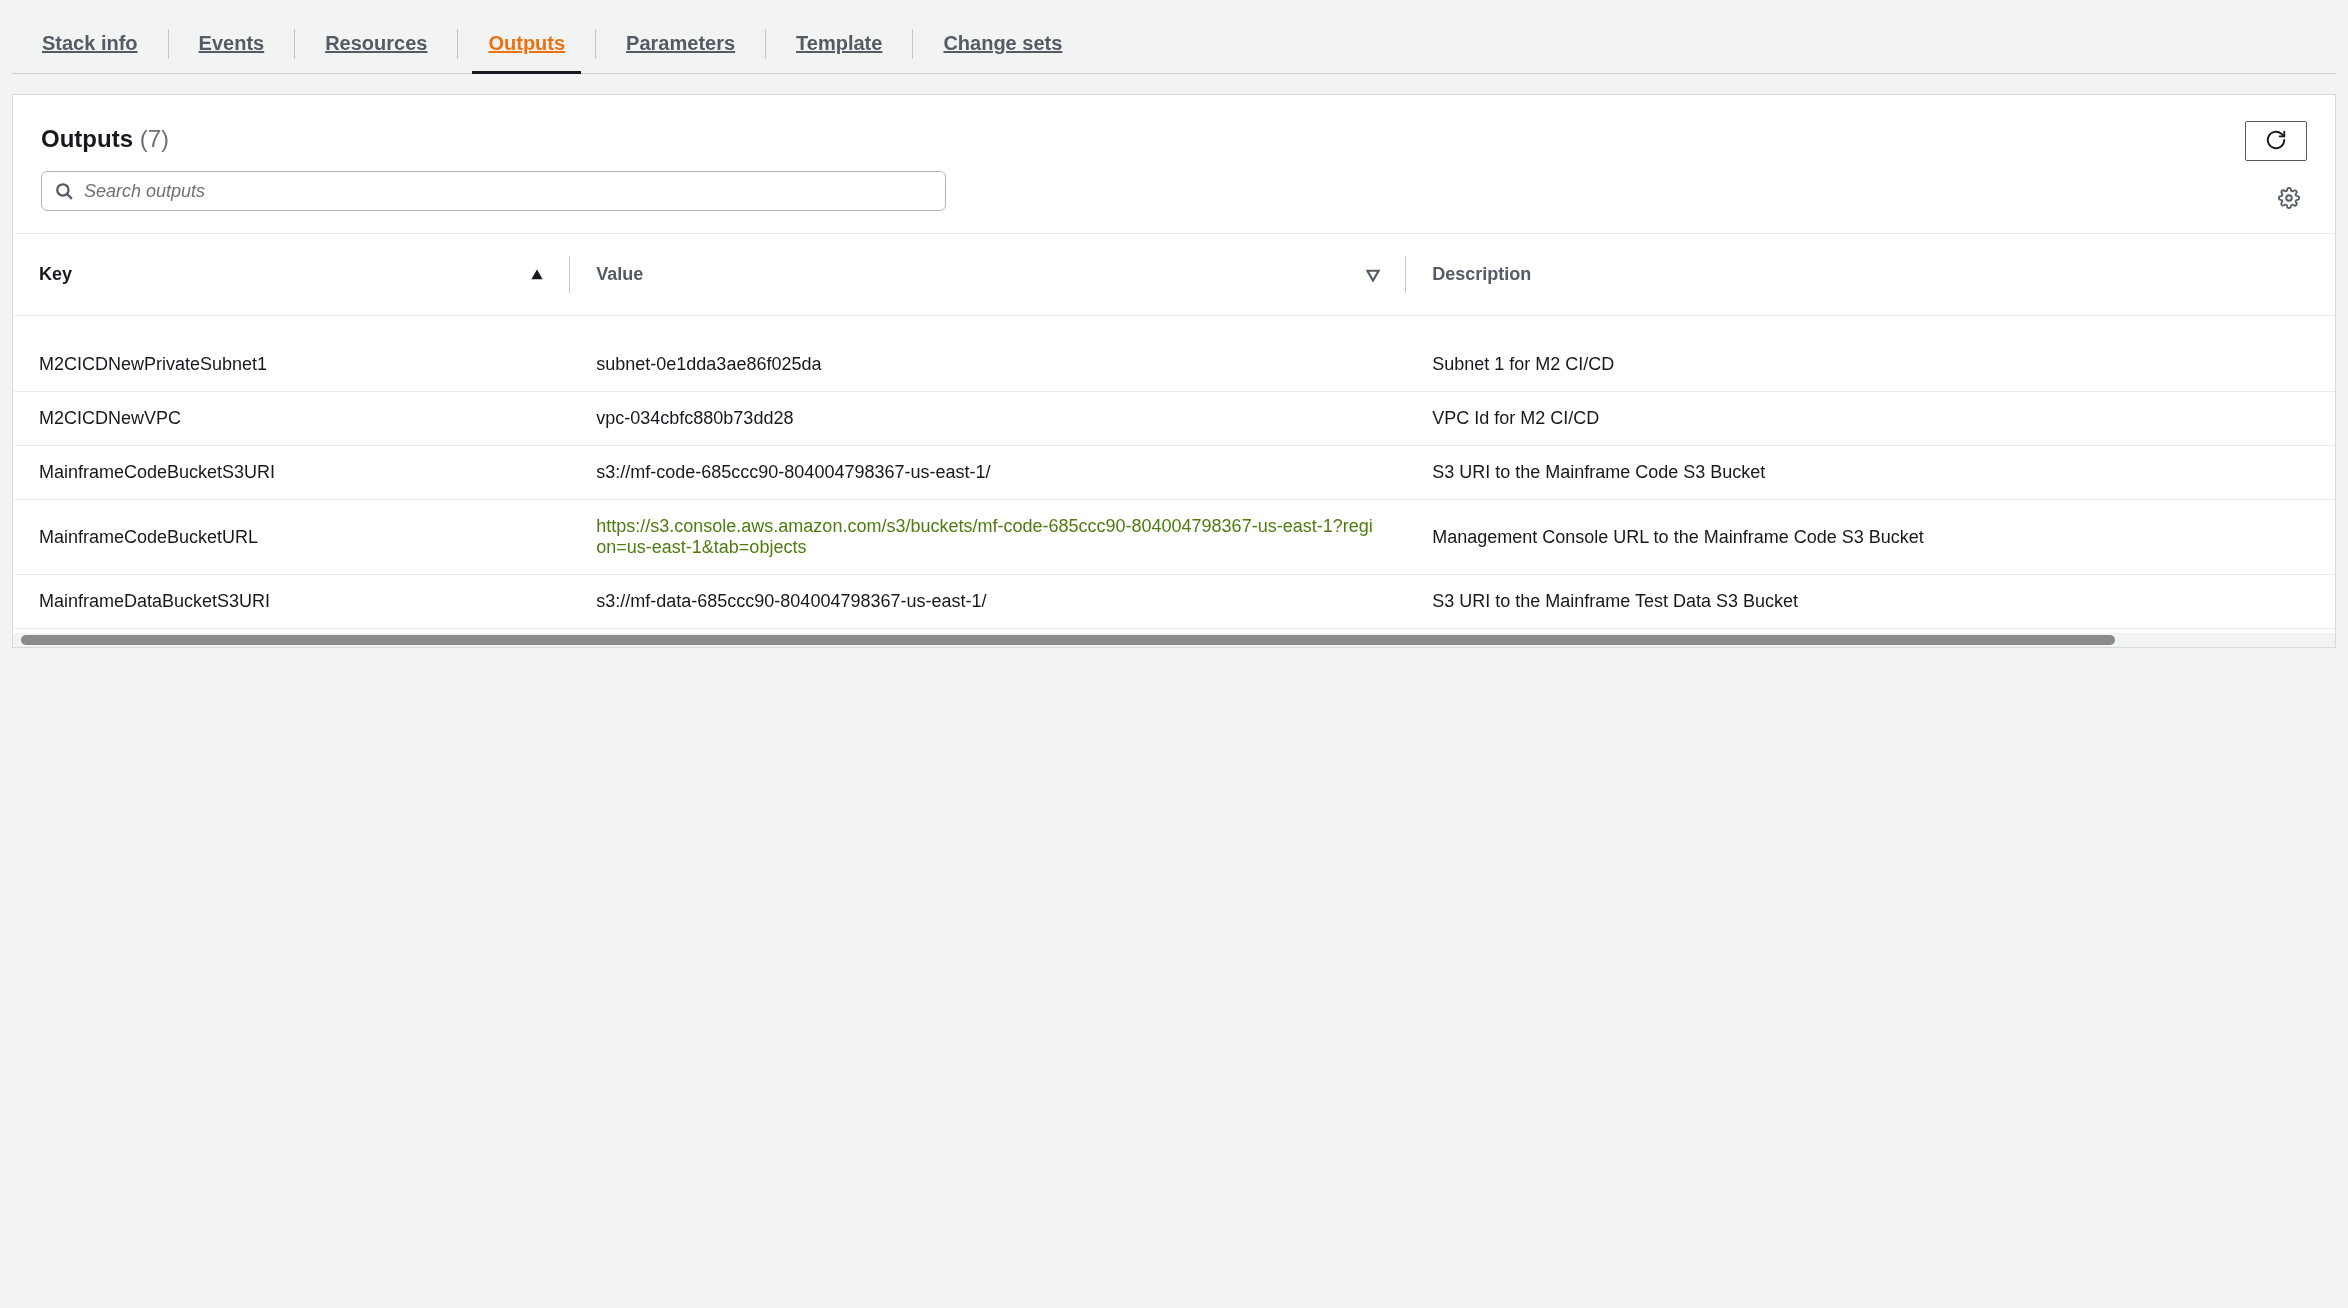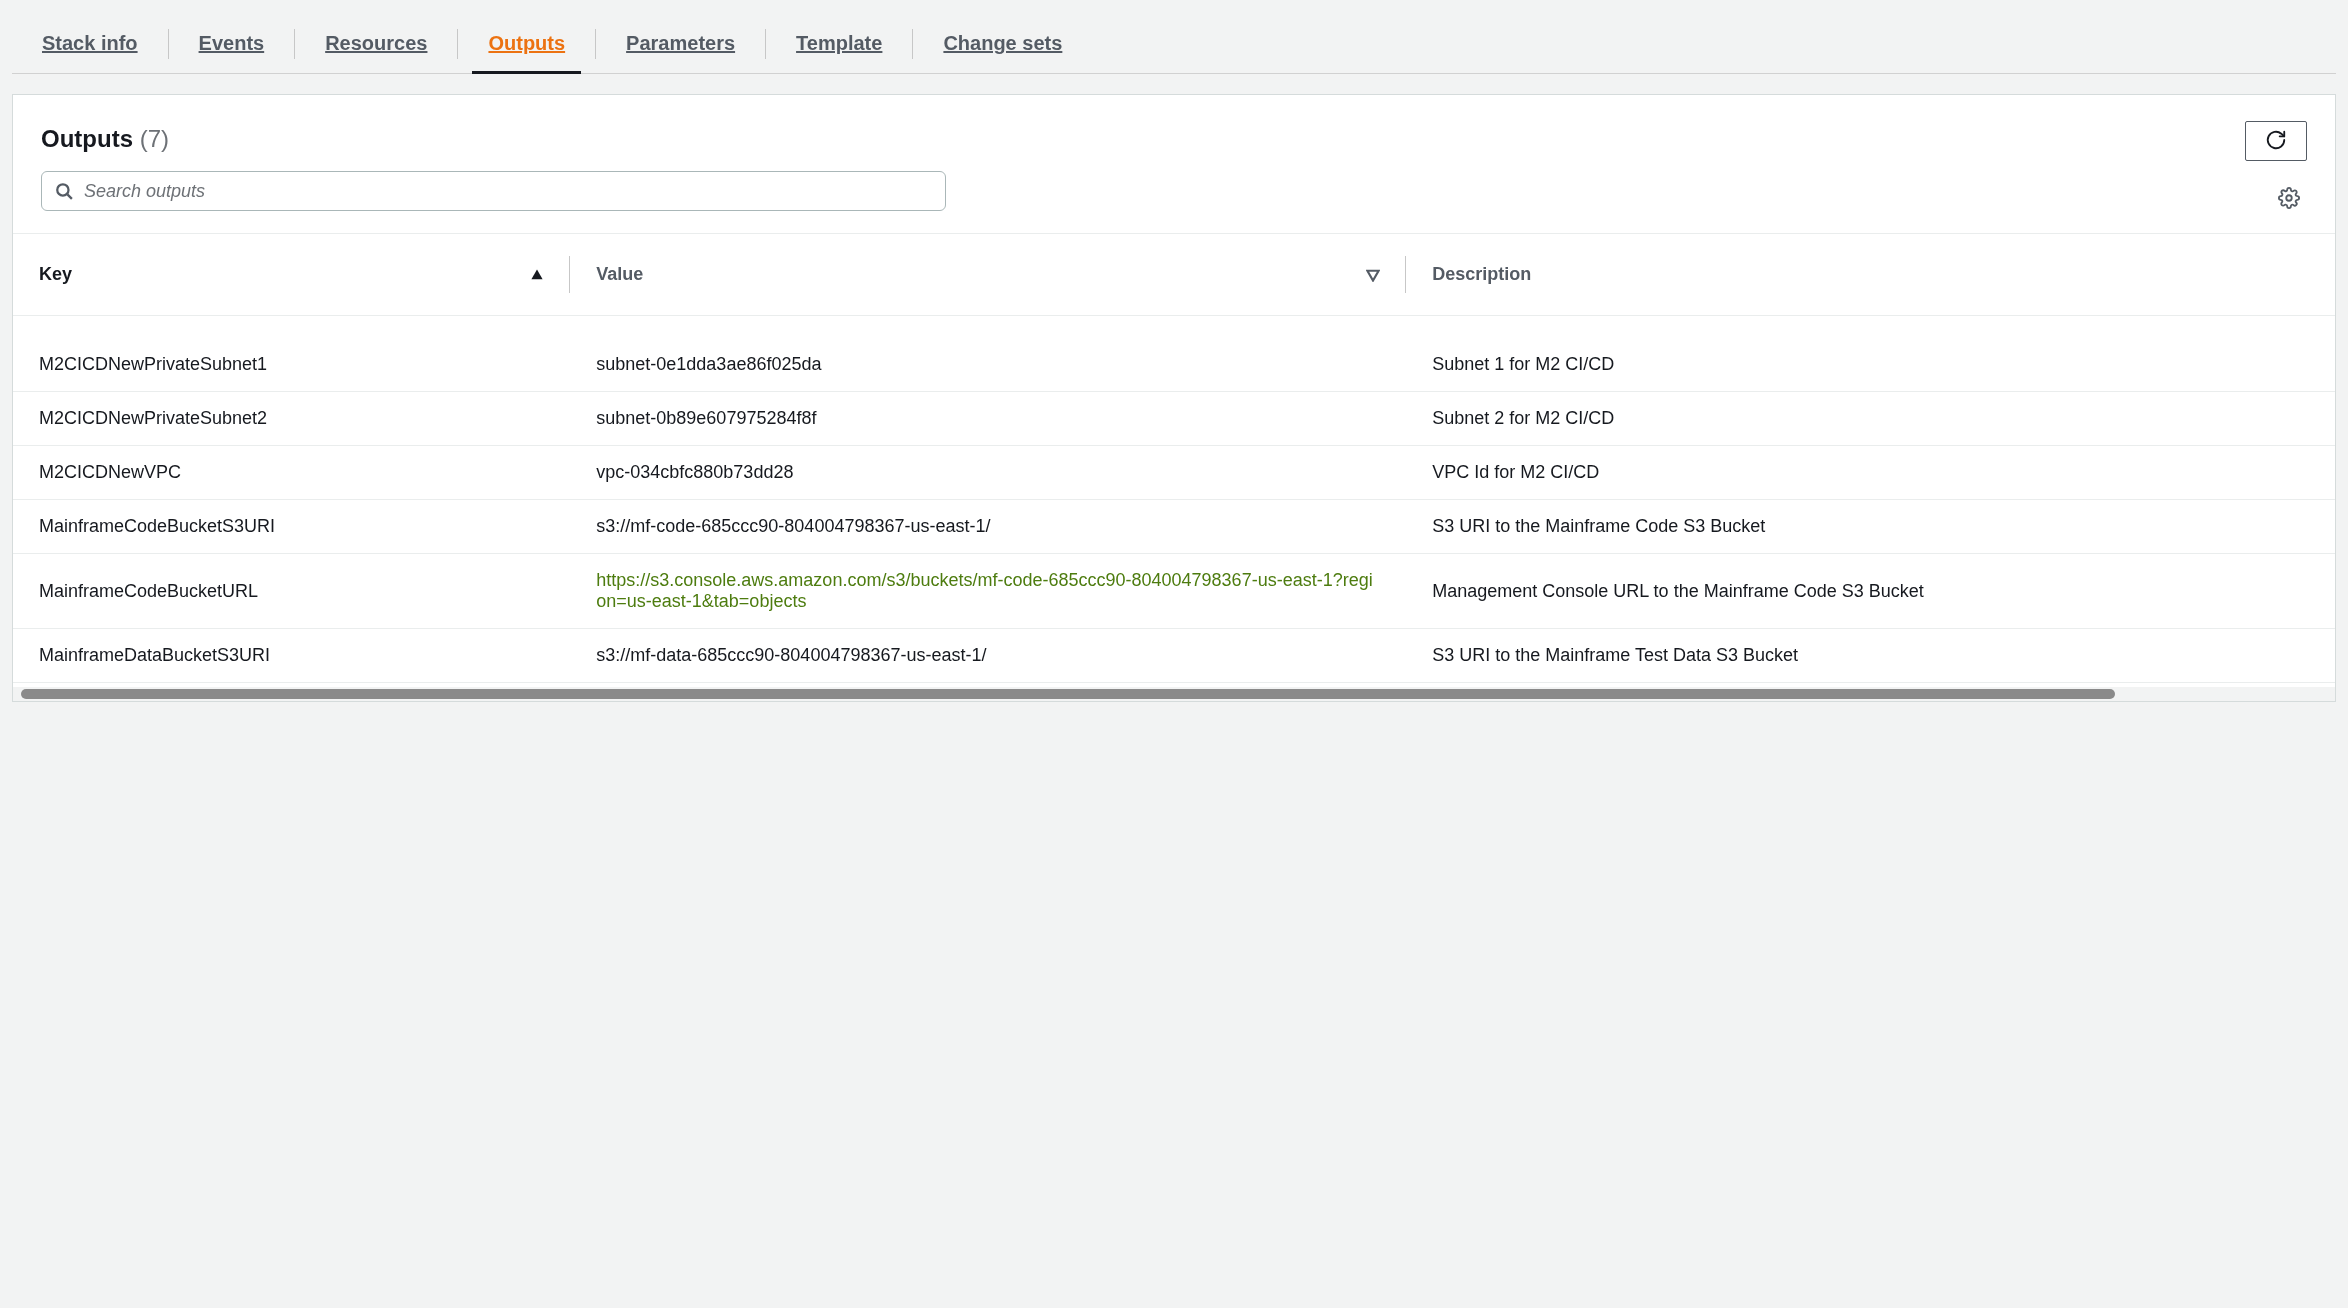--- a/index.html
+++ b/index.html
@@ -306,25 +306,20 @@
           </th>
         </tr>
       </thead>
       <tbody id="tbl-body">
           <tr>
             <td>M2CICDNewPrivateSubnet1</td>
             <td>subnet-0e1dda3ae86f025da</td>
             <td>Subnet 1 for M2 CI/CD</td>
           </tr>
           <tr>
-            <td>M2CICDNewPrivateSubnet2</td>
-            <td>subnet-0b89e607975284f8f</td>
-            <td>Subnet 2 for M2 CI/CD</td>
-          </tr>
-          <tr>
             <td>M2CICDNewVPC</td>
             <td>vpc-034cbfc880b73dd28</td>
             <td>VPC Id for M2 CI/CD</td>
           </tr>
           <tr>
             <td>MainframeCodeBucketS3URI</td>
             <td>s3://mf-code-685ccc90-804004798367-us-east-1/</td>
             <td>S3 URI to the Mainframe Code S3 Bucket</td>
           </tr>
           <tr>

